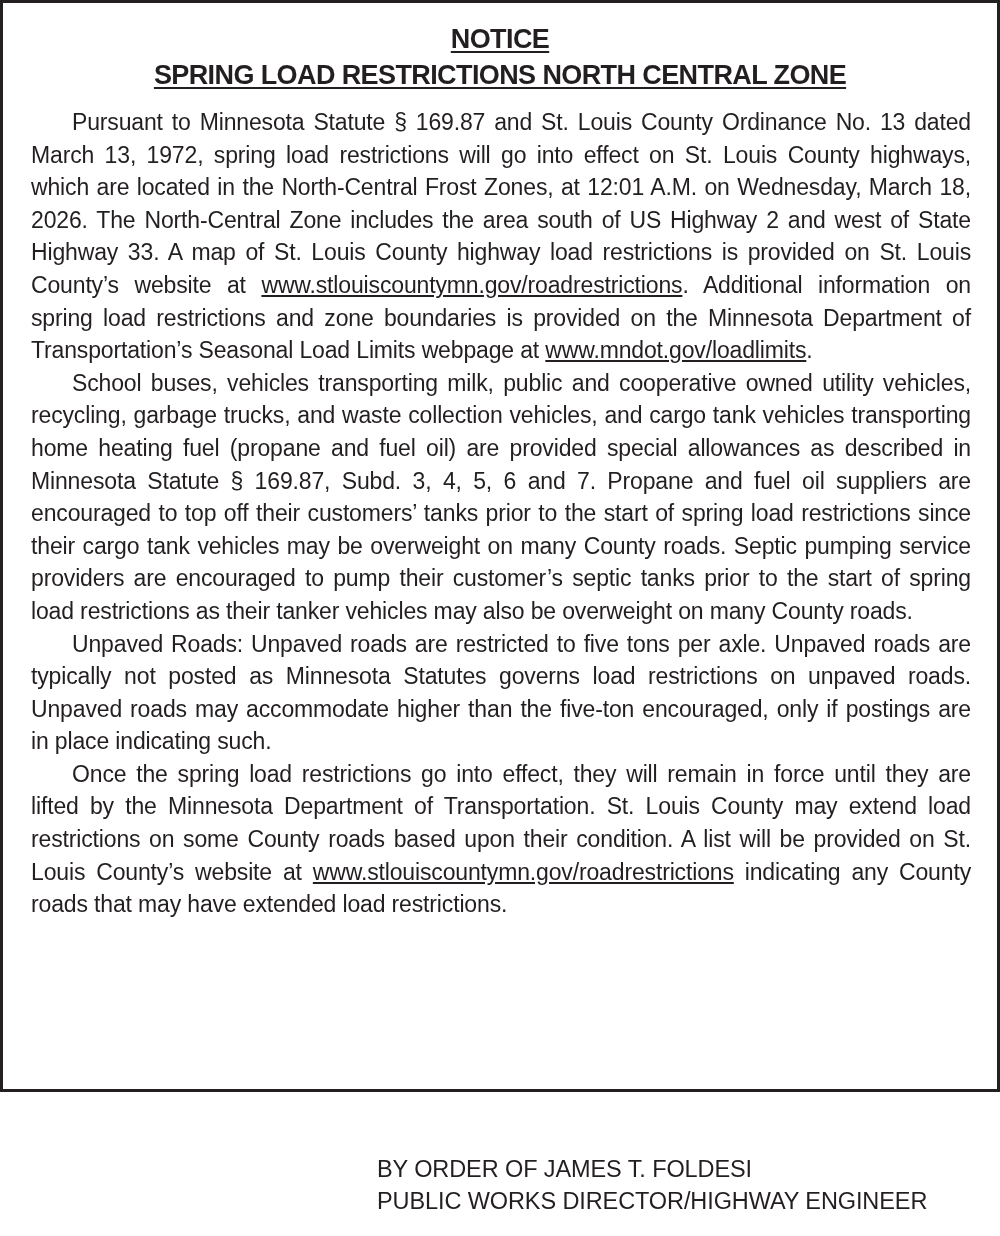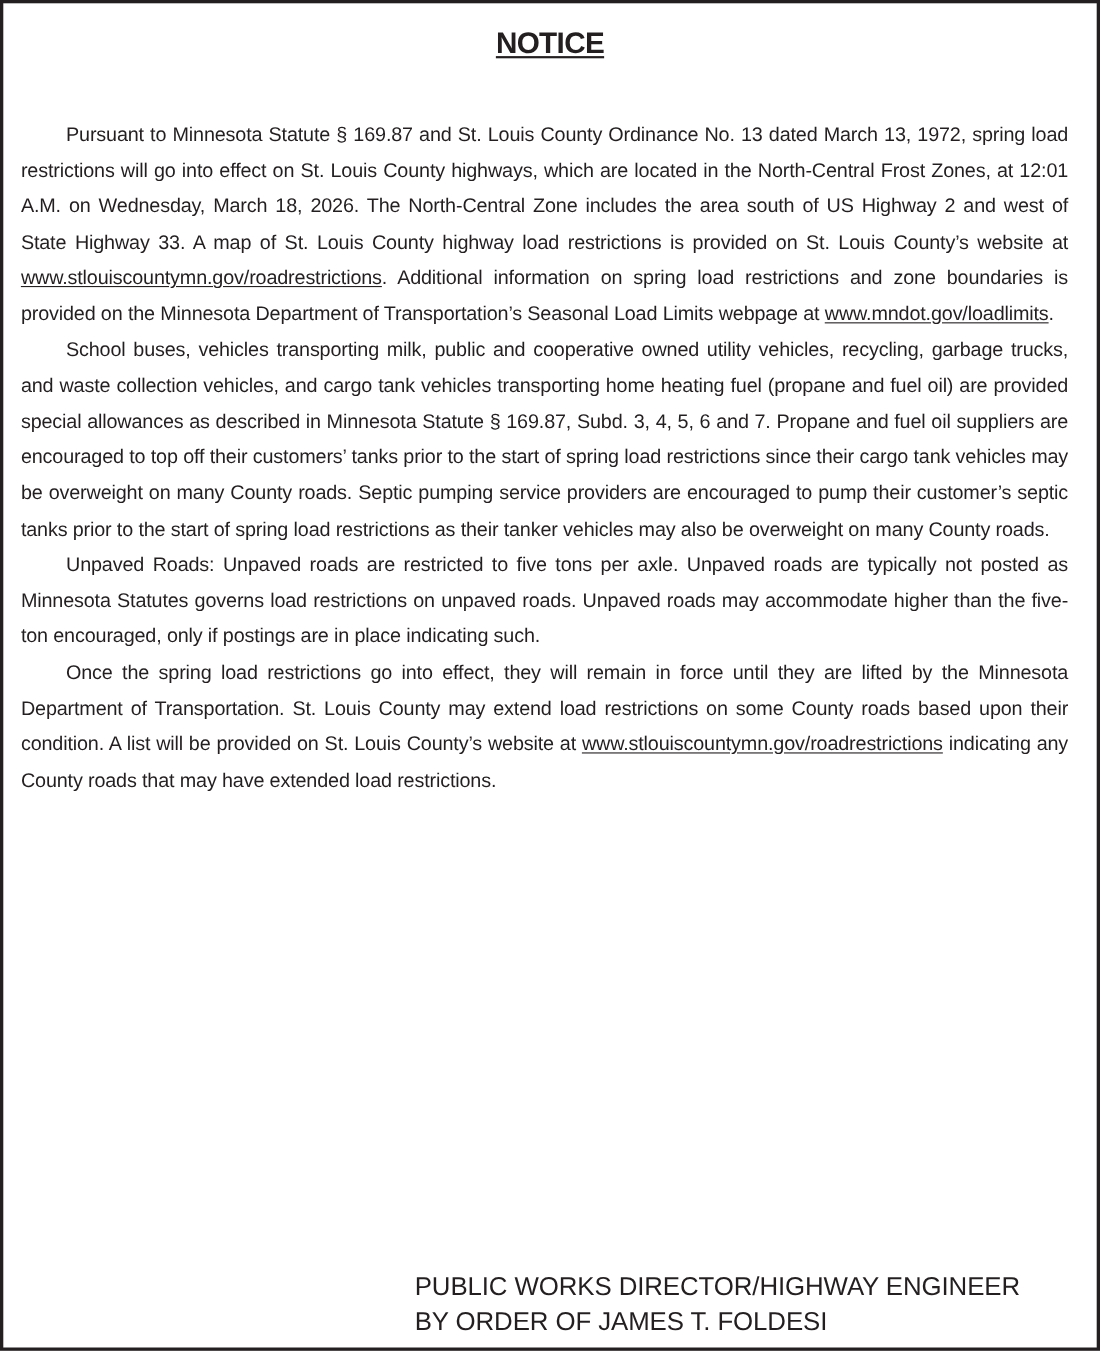--- a/index.html
+++ b/index.html
@@ -1,56 +1,57 @@
 <!DOCTYPE html>
 <html><head>
   <meta charset="utf-8">
   <style>
     html, body { margin: 0; padding: 0; background: #ffffff; }
     body { width: 1000px; height: 1236px; overflow: hidden; }
     .frame {
       position: absolute; left: 0; top: 0;
-      width: 1000px; height: 1228px;
+      width: 1000px; height: 1092px;
       box-sizing: border-box;
       border: 3px solid #231f20;
       background: #ffffff;
       color: #231f20;
       font-family: "Liberation Sans", sans-serif;
     }
     .title {
       text-align: center; font-weight: bold; font-size: 27px;
       letter-spacing: -0.6px; line-height: 32px;
       position: absolute; left: 0; right: 0;
     }
     .title span { text-decoration: underline; text-decoration-thickness: 2px; text-underline-offset: 3px; }
     .t1 { top: 20px; }
     .t2 { top: 56px; }
     .body {
-      position: absolute; left: 16px; right: 26px; top: 103px;
-      font-size: 18px; line-height: 32.6px;
+      position: absolute; left: 28px; right: 26px; top: 103px;
+      font-size: 23px; line-height: 32.6px;
       text-align: justify;
       letter-spacing: -0.15px;
     }
     .body p { margin: 0; text-indent: 41px; }
     .link { text-decoration: underline; text-underline-offset: 2px; }
     .sig {
       position: absolute; left: 374px; top: 1150px;
       font-size: 23.5px; line-height: 32px; letter-spacing: -0.1px;
     }
   </style>
 </head>
 <body>
 
 <div class="frame">
   <div class="title t1"><span>NOTICE</span></div>
+  <div class="title t2"><span>SPRING LOAD RESTRICTIONS NORTH CENTRAL ZONE</span></div>
 
   <div class="body">
     <p><span>Pursuant to Minnesota Statute § 169.87 and St. Louis County Ordinance No. 13 dated March 13, 1972, spring load restrictions will go into effect on St. Louis County highways, which are located in the North-Central Frost Zones, at 12:01 A.M. on Wednesday, March 18, 2026. The North-Central Zone includes the area south of US Highway 2 and west of State Highway 33. A map of St. Louis County highway load restrictions is provided on St. Louis County’s website at </span><span class="link">www.stlouiscountymn.gov/roadrestrictions</span><span>. Additional information on spring load restrictions and zone boundaries is provided on the Minnesota Department of Transportation’s Seasonal Load Limits webpage at </span><span class="link">www.mndot.gov/loadlimits</span><span>.</span></p>
     <p>School buses, vehicles transporting milk, public and cooperative owned utility vehicles, recycling, garbage trucks, and waste collection vehicles, and cargo tank vehicles transporting home heating fuel (propane and fuel oil) are provided special allowances as described in Minnesota Statute § 169.87, Subd. 3, 4, 5, 6 and 7. Propane and fuel oil suppliers are encouraged to top off their customers’ tanks prior to the start of spring load restrictions since their cargo tank vehicles may be overweight on many County roads. Septic pumping service providers are encouraged to pump their customer’s septic tanks prior to the start of spring load restrictions as their tanker vehicles may also be overweight on many County roads.</p>
     <p>Unpaved Roads: Unpaved roads are restricted to five tons per axle. Unpaved roads are typically not posted as Minnesota Statutes governs load restrictions on unpaved roads. Unpaved roads may accommodate higher than the five-ton encouraged, only if postings are in place indicating such.</p>
     <p><span>Once the spring load restrictions go into effect, they will remain in force until they are lifted by the Minnesota Department of Transportation. St. Louis County may extend load restrictions on some County roads based upon their condition. A list will be provided on St. Louis County’s website at </span><span class="link">www.stlouiscountymn.gov/roadrestrictions</span><span> indicating any County roads that may have extended load restrictions.</span></p>
   </div>
 
   <div class="sig">
+    <div>BY ORDER OF JAMES T. FOLDESI</div>
     <div>PUBLIC WORKS DIRECTOR/HIGHWAY ENGINEER</div>
-    <div>BY ORDER OF JAMES T. FOLDESI</div>
   </div>
 </div>
 
 </body></html>

